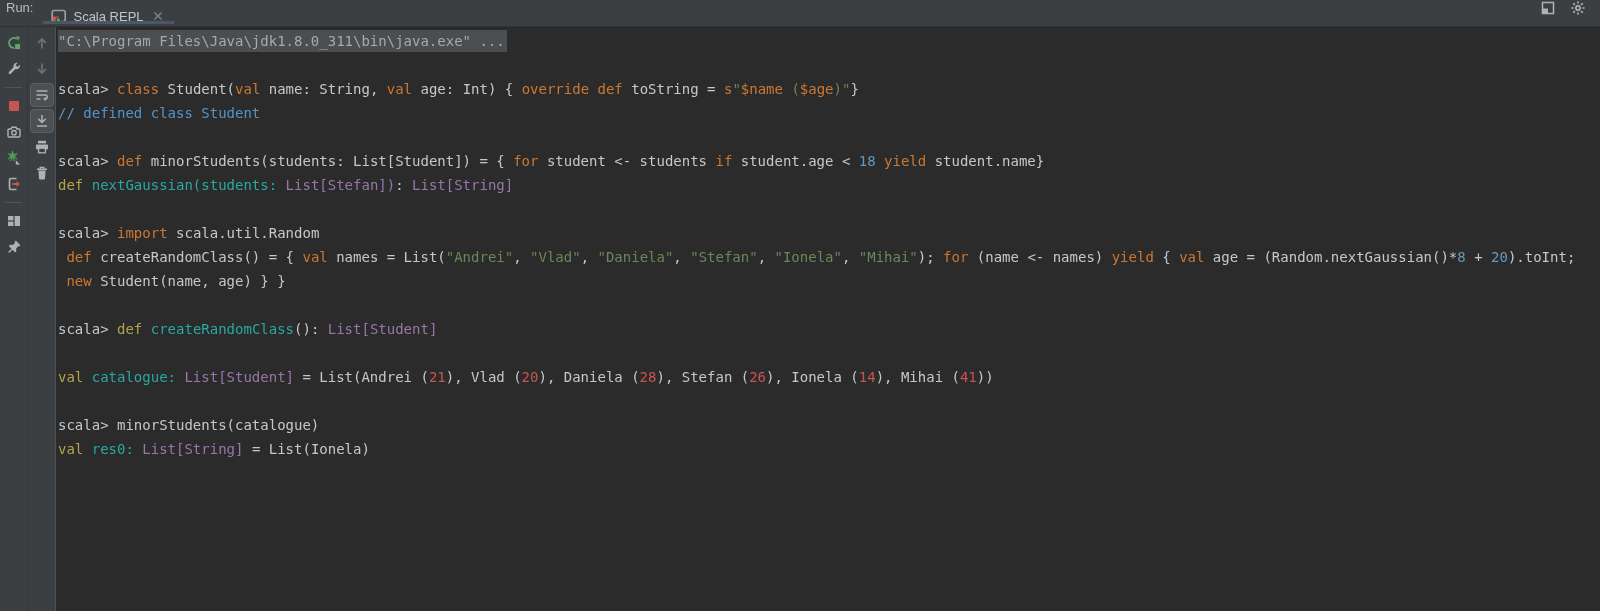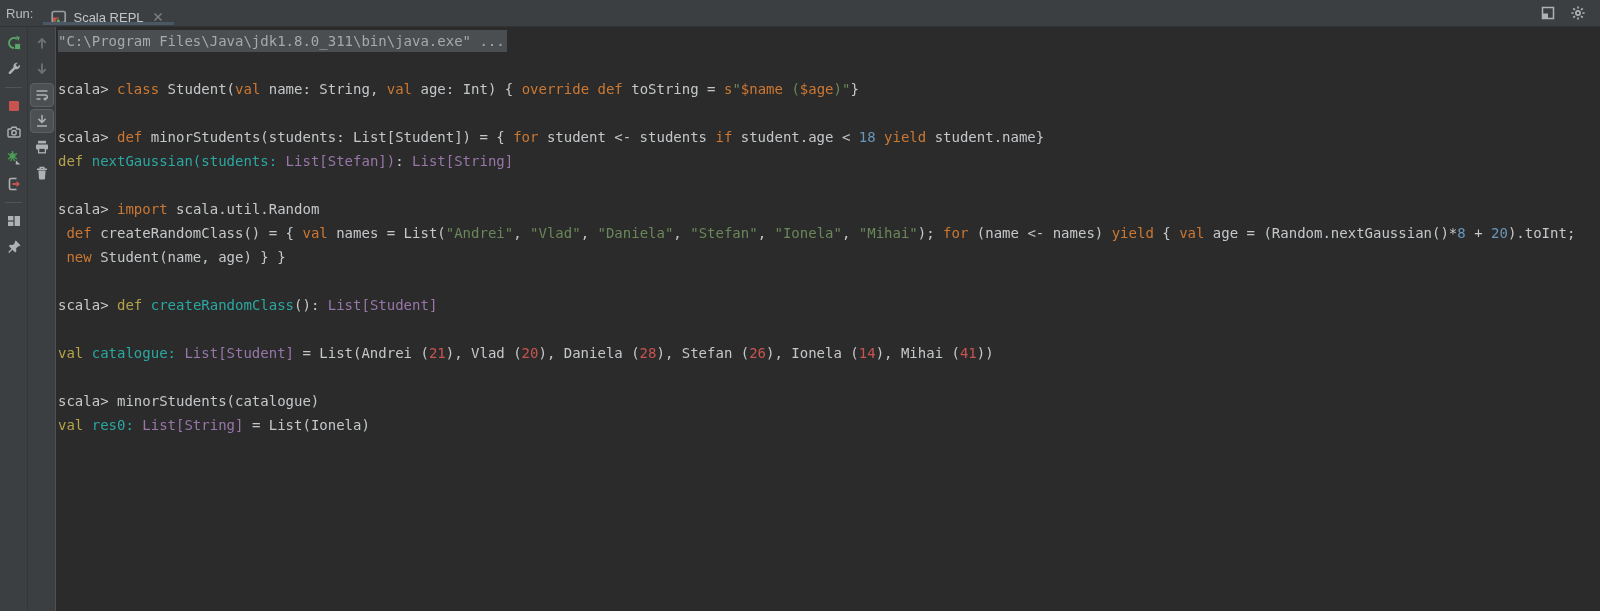--- a/index.html
+++ b/index.html
@@ -6,21 +6,21 @@
     --bar:#3c3f41; --console:#2b2b2b; --text:#c5c8ca; --kw:#cc7832; --str:#6a8759;
     --num:#6897bb; --info:#5494c9; --ykw:#b3a44b; --teal:#2aa8a2; --typ:#9876aa;
     --rnum:#c75450; --hint:#5f6265; --selbg:#4b4e50; --seltx:#a6a9ab; --icon:#afb1b3;
     --icondim:#6e7173; --green:#59a869; --red:#c75450; --underline:#4a5764;
   }
   html,body{margin:0;padding:0}
   body{width:1600px;height:611px;background:var(--console);overflow:hidden;
        font-family:"Liberation Sans",sans-serif;position:relative}
   
   .topbar{position:absolute;top:0;left:0;right:0;height:26px;background:var(--bar);
-          border-bottom:1px solid #323232;display:flex;align-items:center}
+          border-bottom:1px solid #323232;display:flex;align-items:flex-start}
   .run-label{color:#b8bcbe;font-size:13px;display:flex;align-items:center;padding:0 10px 0 6px}
   .tab{display:flex;align-items:center;gap:6px;padding:8px 8px 0 8px;position:relative;cursor:default}
   .tab::after{content:"";position:absolute;left:0;right:0;bottom:0;height:3px;background:var(--underline)}
   .tab-title{color:#c3c6c8;font-size:13px;white-space:nowrap}
   .topbar-right{margin-left:auto;display:flex;align-items:center;gap:14px;padding-right:14px}
   
   .side1{position:absolute;top:27px;left:0;width:27px;bottom:0;background:var(--bar);
          border-right:1px solid #343739;display:flex;flex-direction:column;align-items:center;padding-top:3px}
   .side2{position:absolute;top:27px;left:28px;width:27px;bottom:0;background:var(--bar);
          border-right:1px solid #4d4f51;display:flex;flex-direction:column;align-items:center;padding-top:3px}
@@ -200,20 +200,21 @@
           <path d="M4.4 5.6h7.2l-.6 8a1 1 0 0 1-1 .9H6a1 1 0 0 1-1-.9z" fill="var(--icon)"></path>
         </svg>
       </span>
     </div>
   </div>
 
 <div class="console" id="console">
     <div class="line"><span class="c-exe">"C:\Program Files\Java\jdk1.8.0_311\bin\java.exe" ...</span></div>
     <div class="line"></div>
     <div class="line"><span class="c-d">scala&gt; </span><span class="c-kw">class </span><span class="c-d">Student(</span><span class="c-kw">val </span><span class="c-d">name: String, </span><span class="c-kw">val </span><span class="c-d">age: Int) { </span><span class="c-kw">override </span><span class="c-kw">def </span><span class="c-d">toString = </span><span class="c-kw">s</span><span class="c-str">"</span><span class="c-kw">$name</span><span class="c-str"> (</span><span class="c-kw">$age</span><span class="c-str">)"</span><span class="c-d">}</span></div>
+    <div class="line"><span class="c-cmt">// defined class Student</span></div>
     <div class="line"></div>
     <div class="line"><span class="c-d">scala&gt; </span><span class="c-kw">def </span><span class="c-d">minorStudents(students: List[Student]) = { </span><span class="c-kw">for </span><span class="c-d">student &lt;- students </span><span class="c-kw">if </span><span class="c-d">student.age &lt; </span><span class="c-num">18</span><span class="c-d"> </span><span class="c-kw">yield </span><span class="c-d">student.name}</span></div>
     <div class="line"><span class="c-ykw">def </span><span class="c-id">nextGaussian(students: </span><span class="c-typ">List[Stefan])</span><span class="c-d">: </span><span class="c-typ">List[String]</span></div>
     <div class="line"></div>
     <div class="line"><span class="c-d">scala&gt; </span><span class="c-kw">import </span><span class="c-d">scala.util.Random</span></div>
     <div class="line"><span class="c-d"> </span><span class="c-kw">def </span><span class="c-d">createRandomClass() = { </span><span class="c-kw">val </span><span class="c-d">names = List(</span><span class="c-str">"Andrei"</span><span class="c-d">, </span><span class="c-str">"Vlad"</span><span class="c-d">, </span><span class="c-str">"Daniela"</span><span class="c-d">, </span><span class="c-str">"Stefan"</span><span class="c-d">, </span><span class="c-str">"Ionela"</span><span class="c-d">, </span><span class="c-str">"Mihai"</span><span class="c-d">); </span><span class="c-kw">for </span><span class="c-d">(name &lt;- names) </span><span class="c-kw">yield </span><span class="c-d">{ </span><span class="c-kw">val </span><span class="c-d">age = (Random.nextGaussian()*</span><span class="c-num">8</span><span class="c-d"> + </span><span class="c-num">20</span><span class="c-d">).toInt;</span></div>
     <div class="line"><span class="c-d"> </span><span class="c-kw">new </span><span class="c-d">Student(name, age) } }</span></div>
     <div class="line"></div>
     <div class="line"><span class="c-d">scala&gt; </span><span class="c-ykw">def </span><span class="c-id">createRandomClass</span><span class="c-d">(): </span><span class="c-typ">List[Student]</span></div>
     <div class="line"></div>

